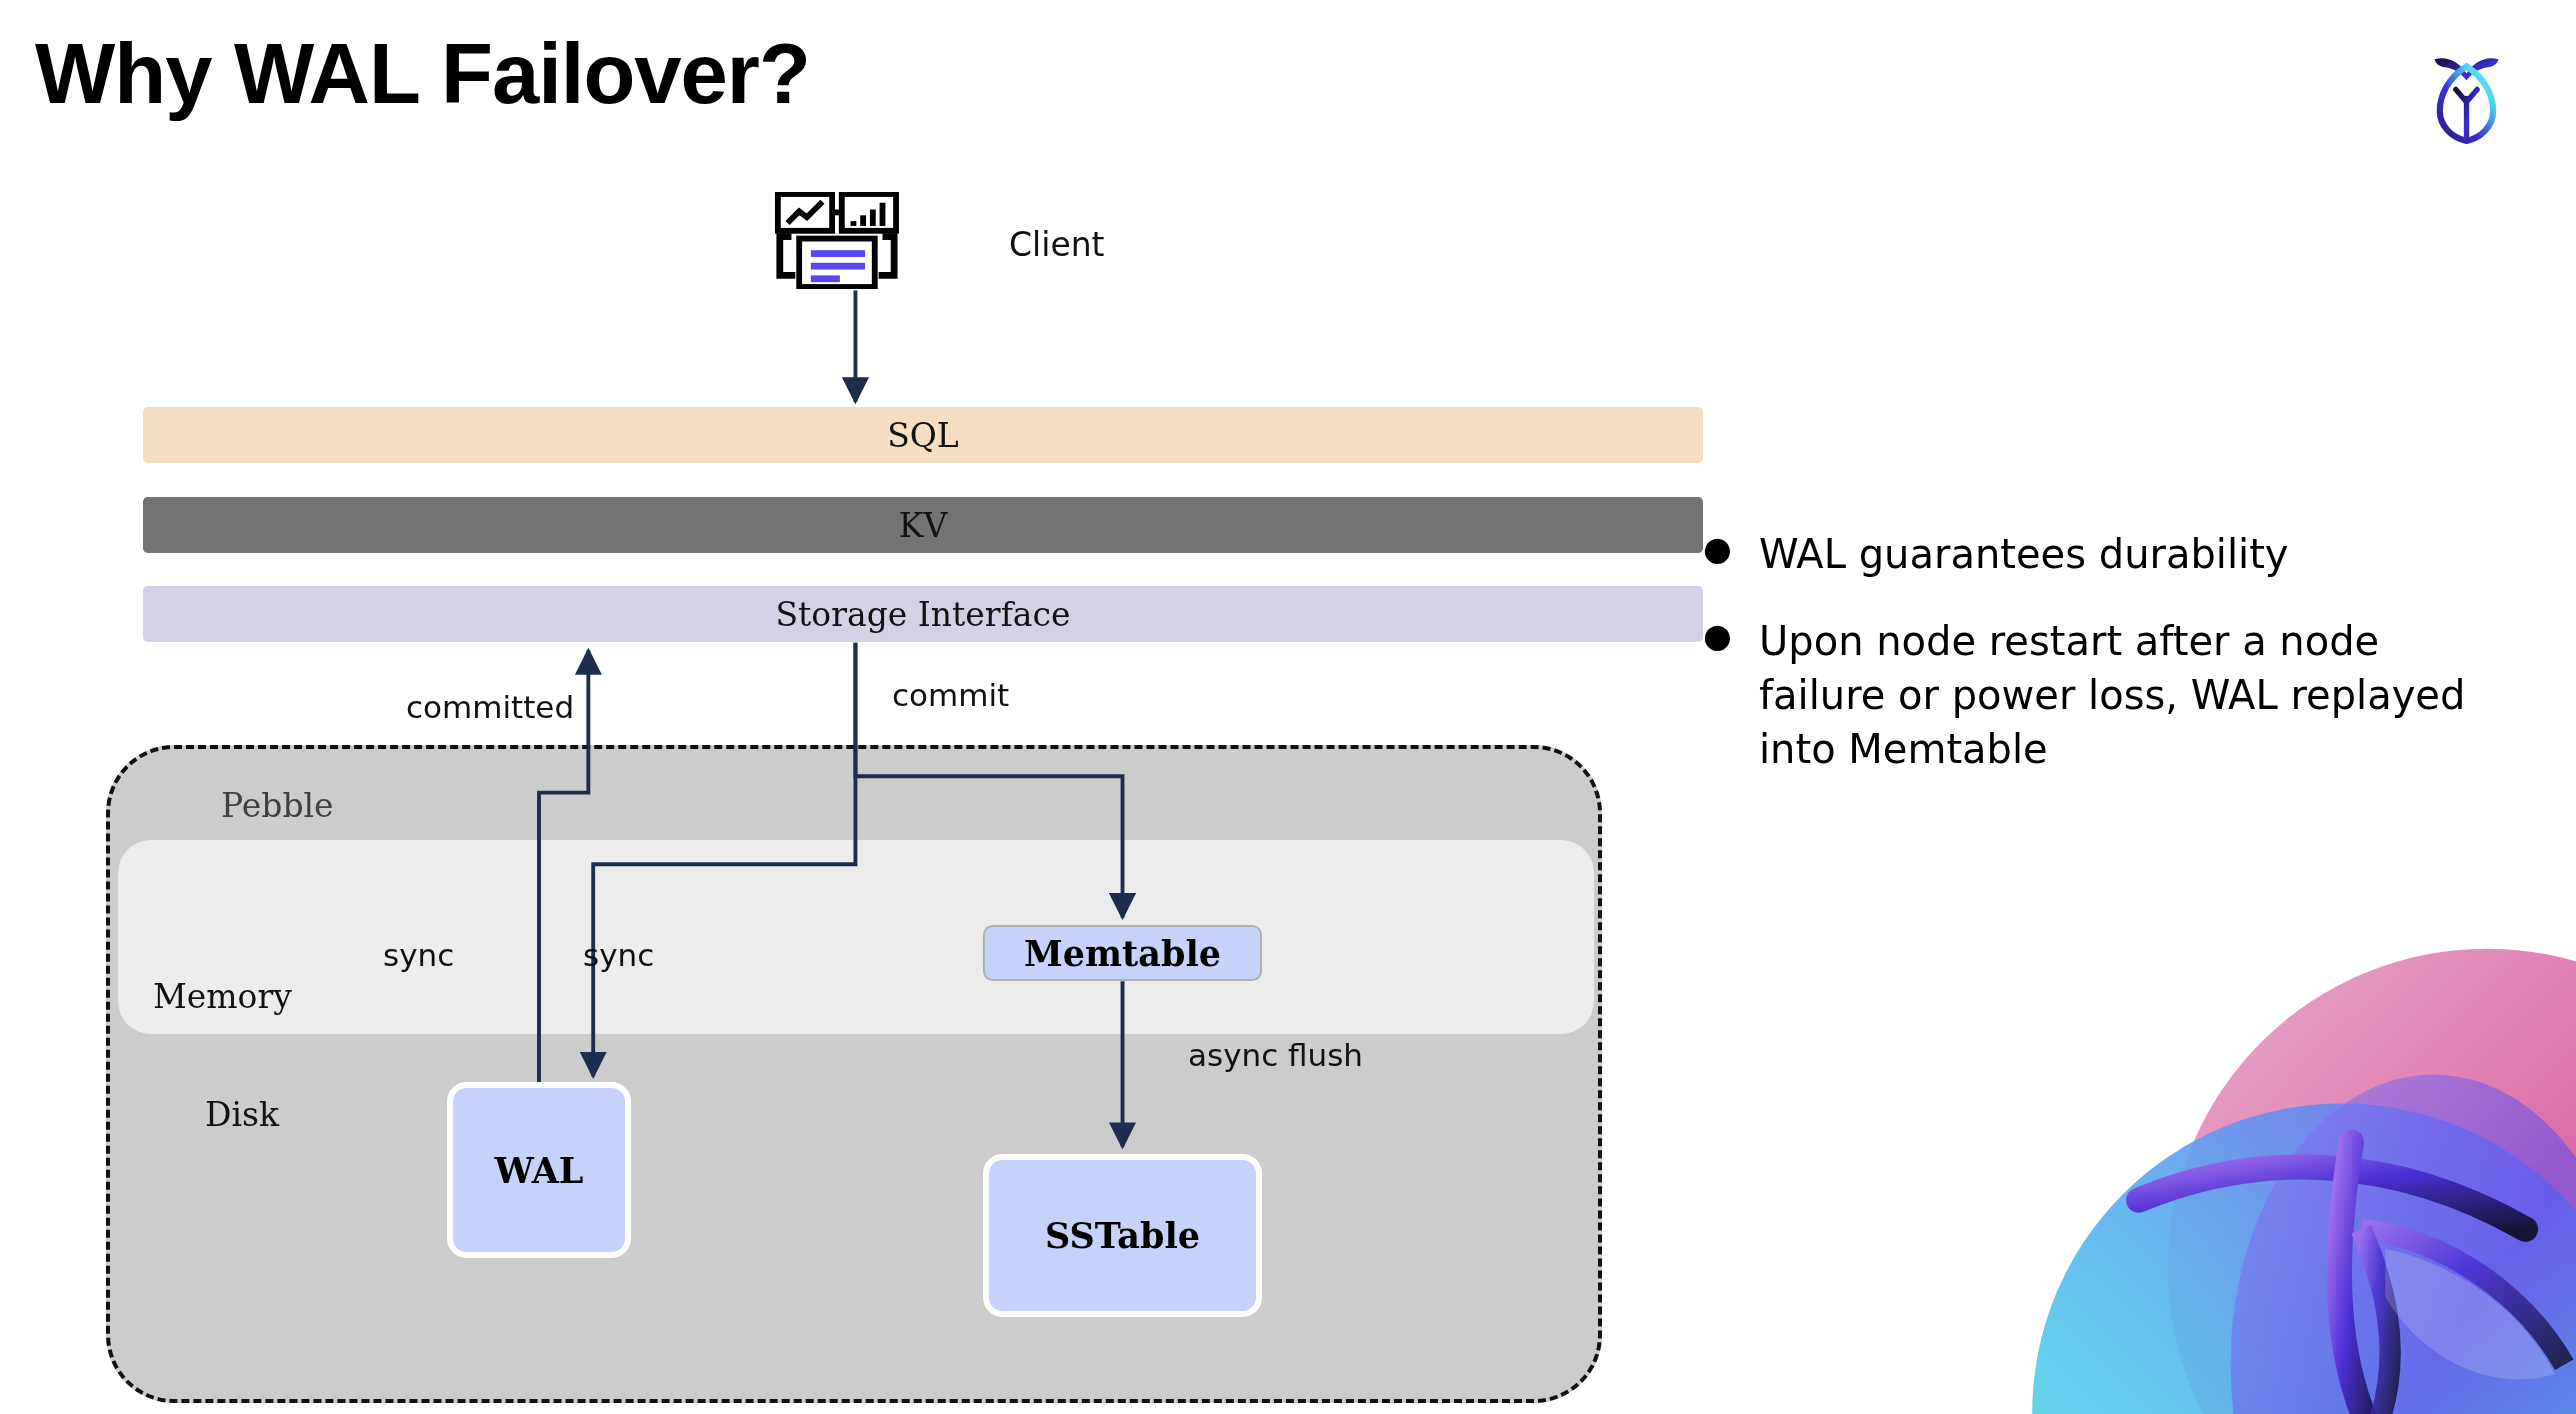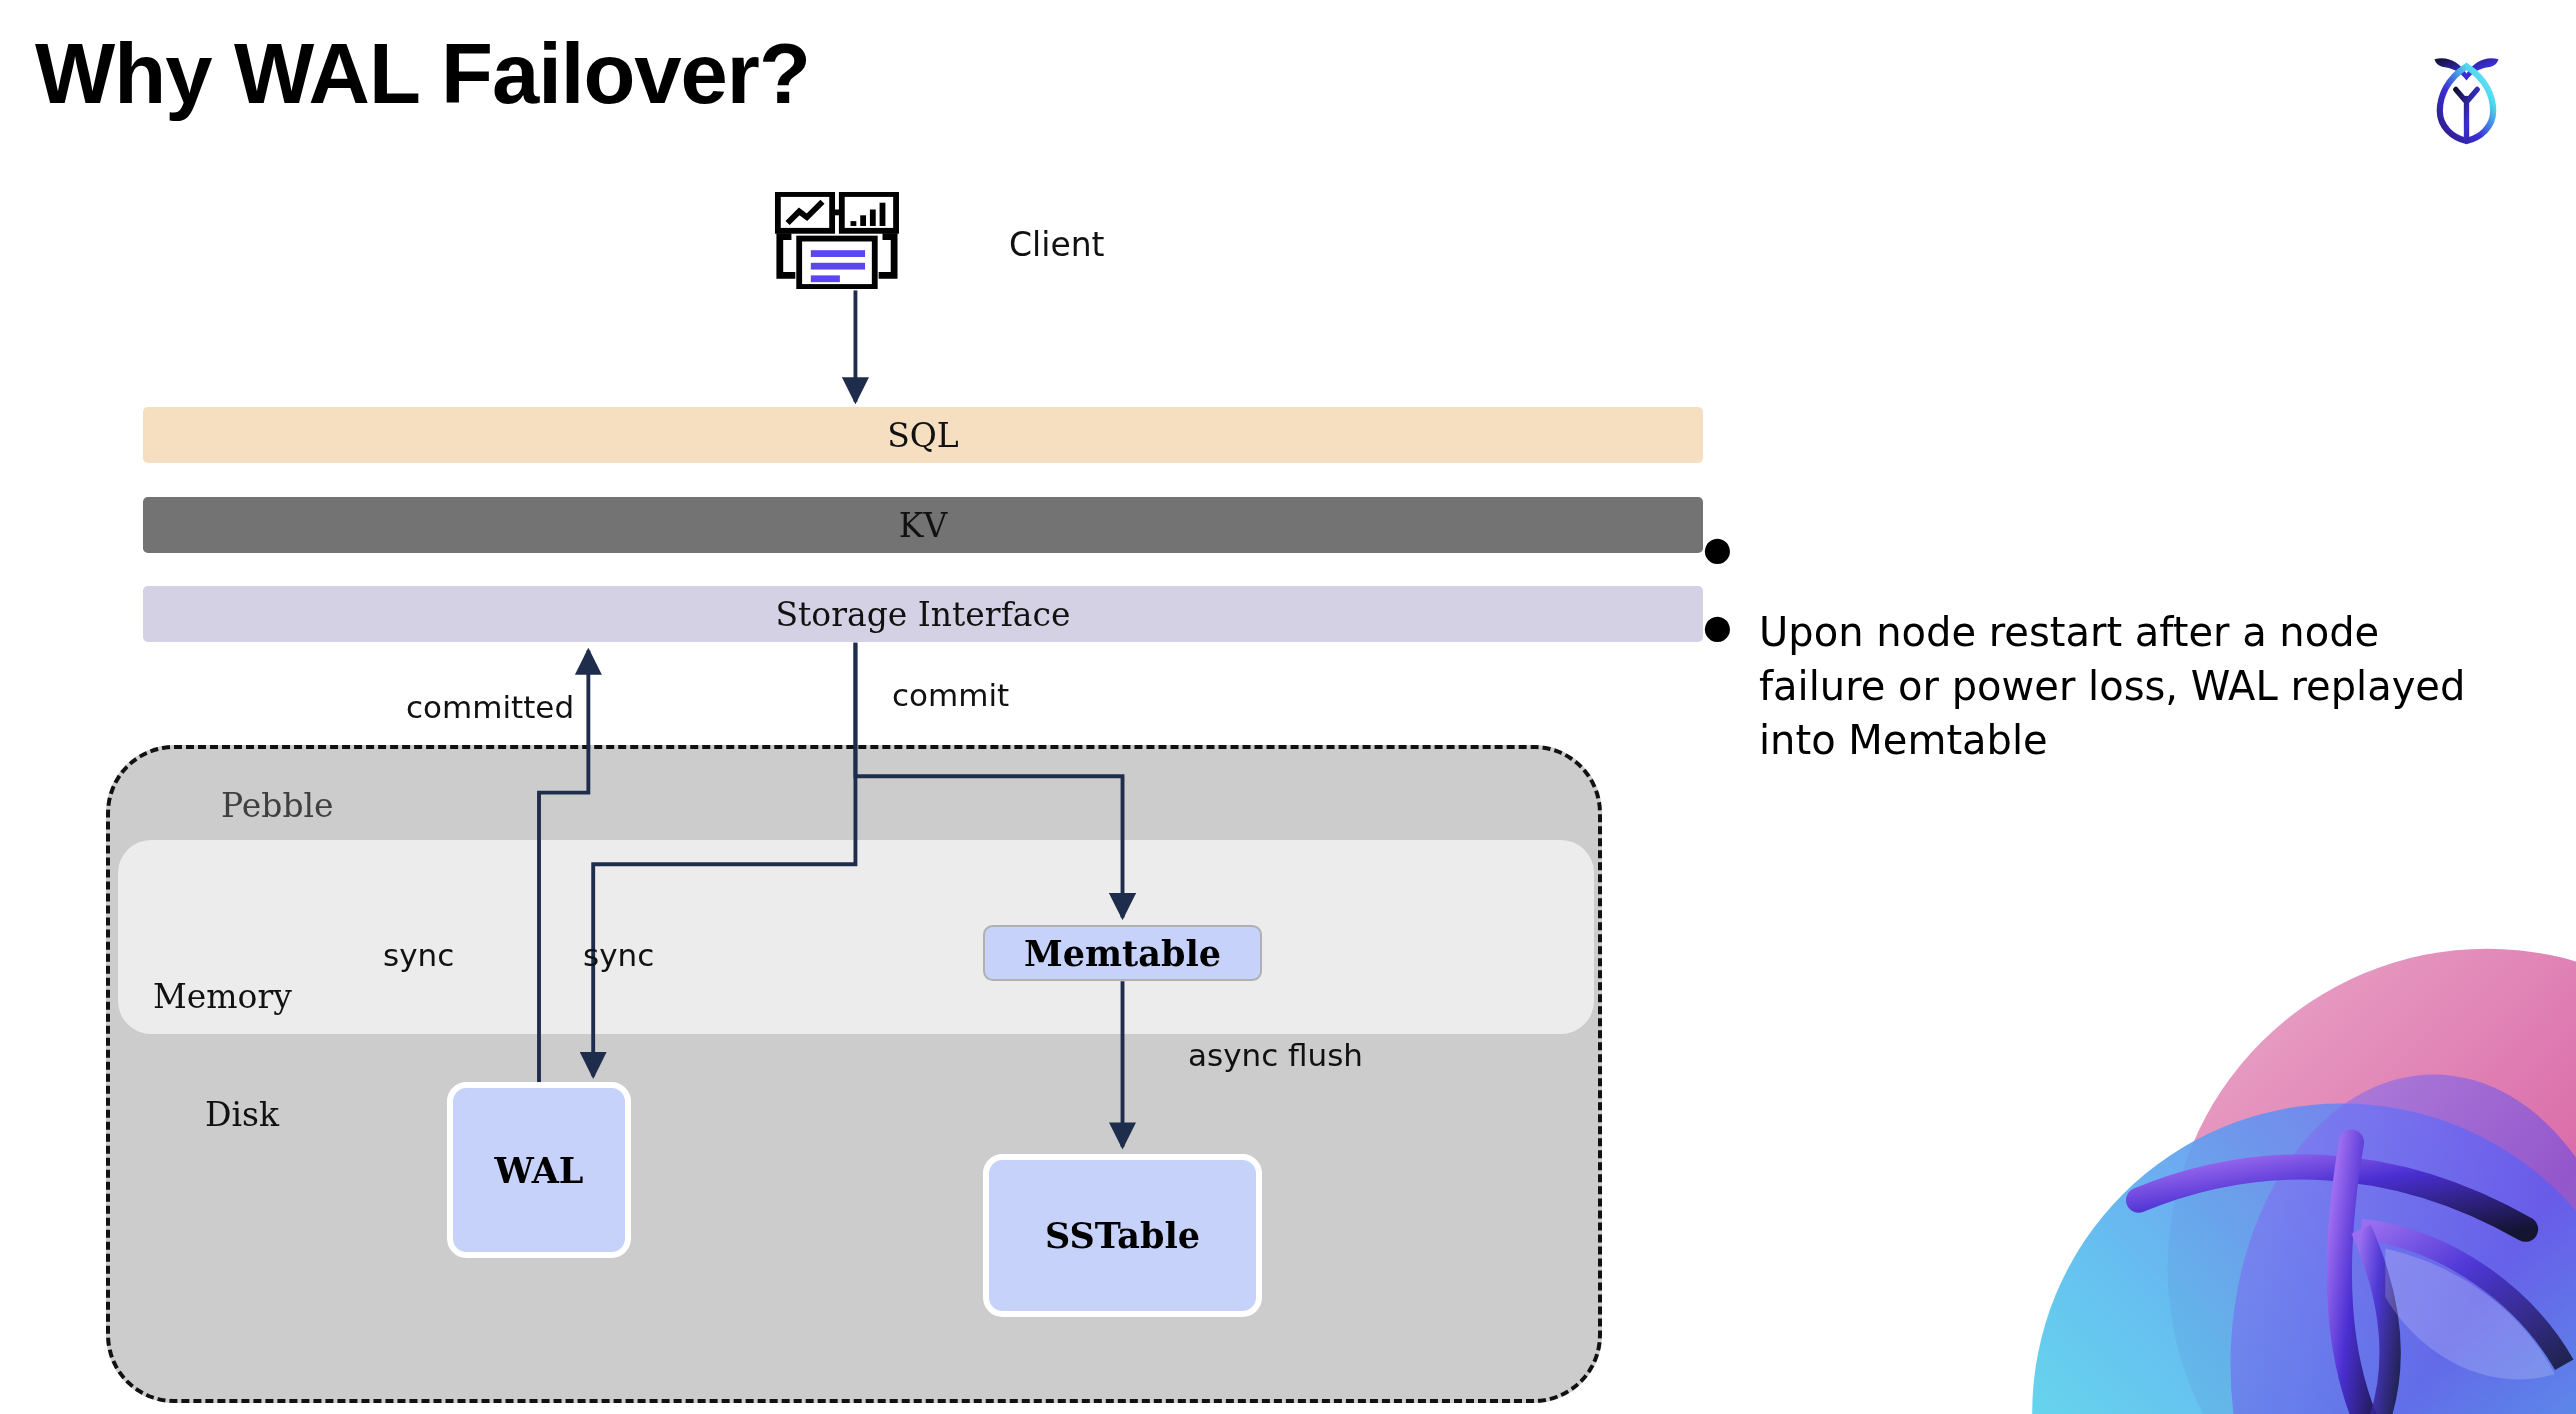--- a/index.html
+++ b/index.html
@@ -220,19 +220,20 @@
 
 <div class="edge-label" id="lbl-committed">committed</div>
 <div class="edge-label" id="lbl-commit">commit</div>
 <div class="edge-label" id="lbl-sync-left">sync</div>
 <div class="edge-label" id="lbl-sync-right">sync</div>
 <div class="edge-label" id="lbl-async-flush">async flush</div>
 
 <div id="bullet-list">
   <div class="bullet-row">
     <span class="bullet-dot">●</span>
+    <span class="bullet-text">WAL guarantees durability</span>
   </div>
   <div class="bullet-row">
     <span class="bullet-dot">●</span>
     <span class="bullet-text">Upon node restart after a node failure or power loss, WAL replayed into Memtable</span>
   </div>
 </div>
 
 
 </body></html>

